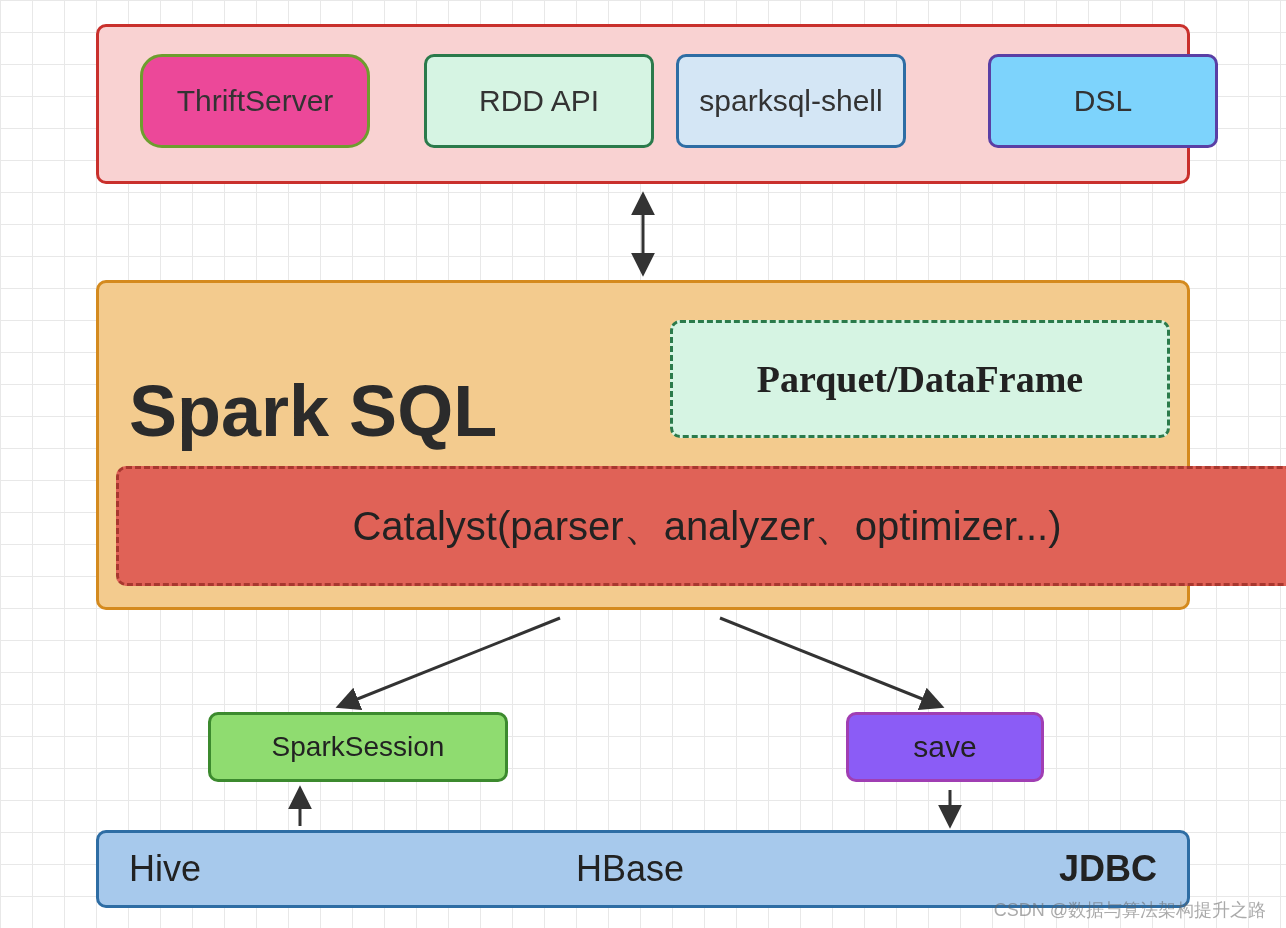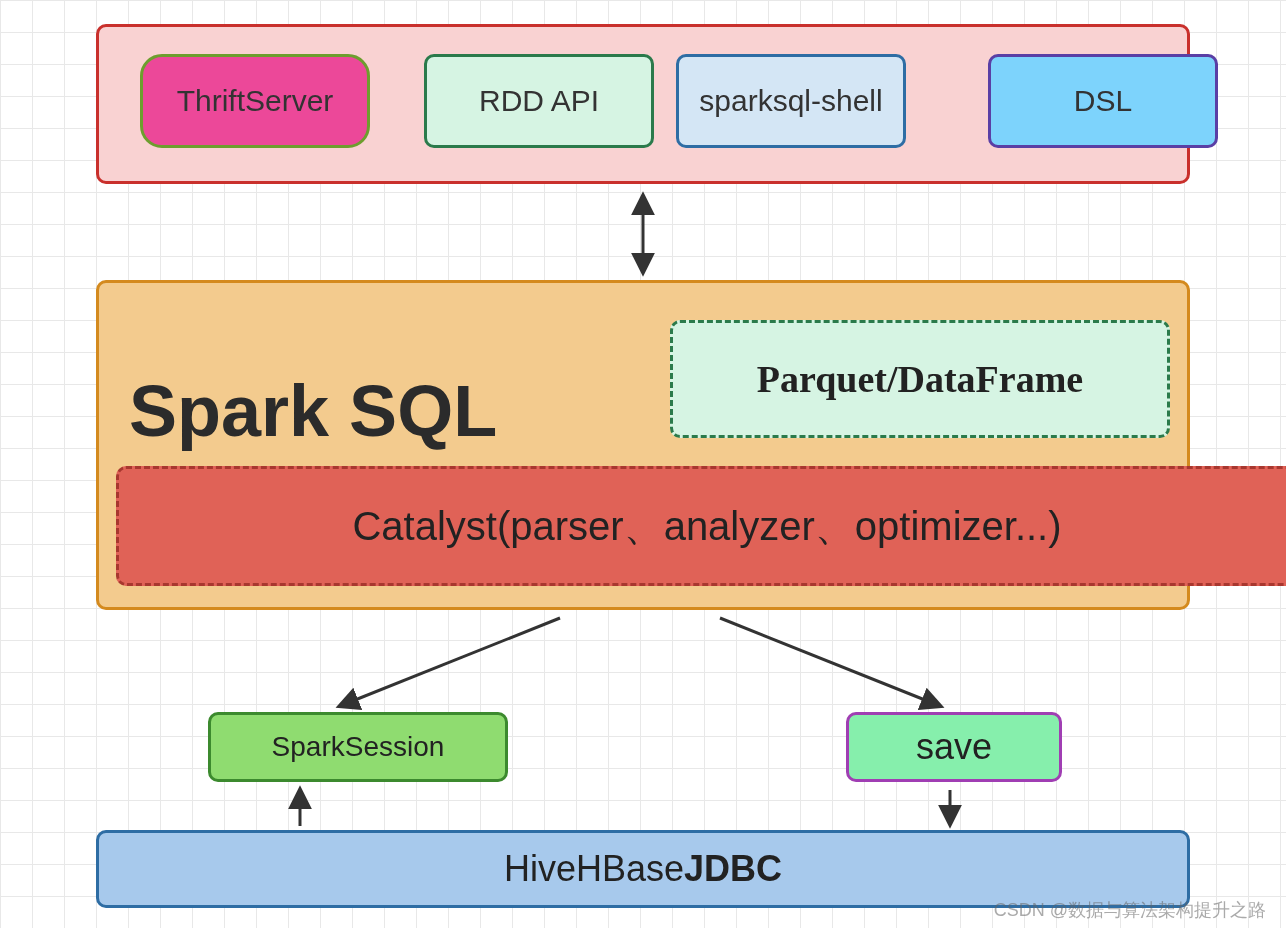--- a/index.html
+++ b/index.html
@@ -74,31 +74,31 @@
 
   
   .sparksession {
     left: 208px; top: 712px;
     width: 300px; height: 70px;
     background:#8fdc70; border-color:#3c8a2e;
     font-size: 28px; color:#222;
   }
   .save {
     left: 846px; top: 712px;
-    width: 216px; height: 70px;
-    background:#86efac; border-color:#a03eb3;
-    font-size: 36px; color:#222;
+    width: 198px; height: 70px;
+    background:#8b5cf6; border-color:#a03eb3;
+    font-size: 30px; color:#222;
   }
 
   
   .bottom-container {
     left: 96px; top: 830px;
     width: 1094px; height: 78px;
     background:#a7c9ec; border-color:#2e6da4;
-    justify-content: center;
+    justify-content: space-between;
     padding: 0 30px;
     font-size: 36px; color:#222;
   }
   .bottom-container span:last-child { font-weight: bold; }
 
   
   svg.arrows {
     position: absolute;
     left: 0; top: 0;
     width: 1286px; height: 928px;

